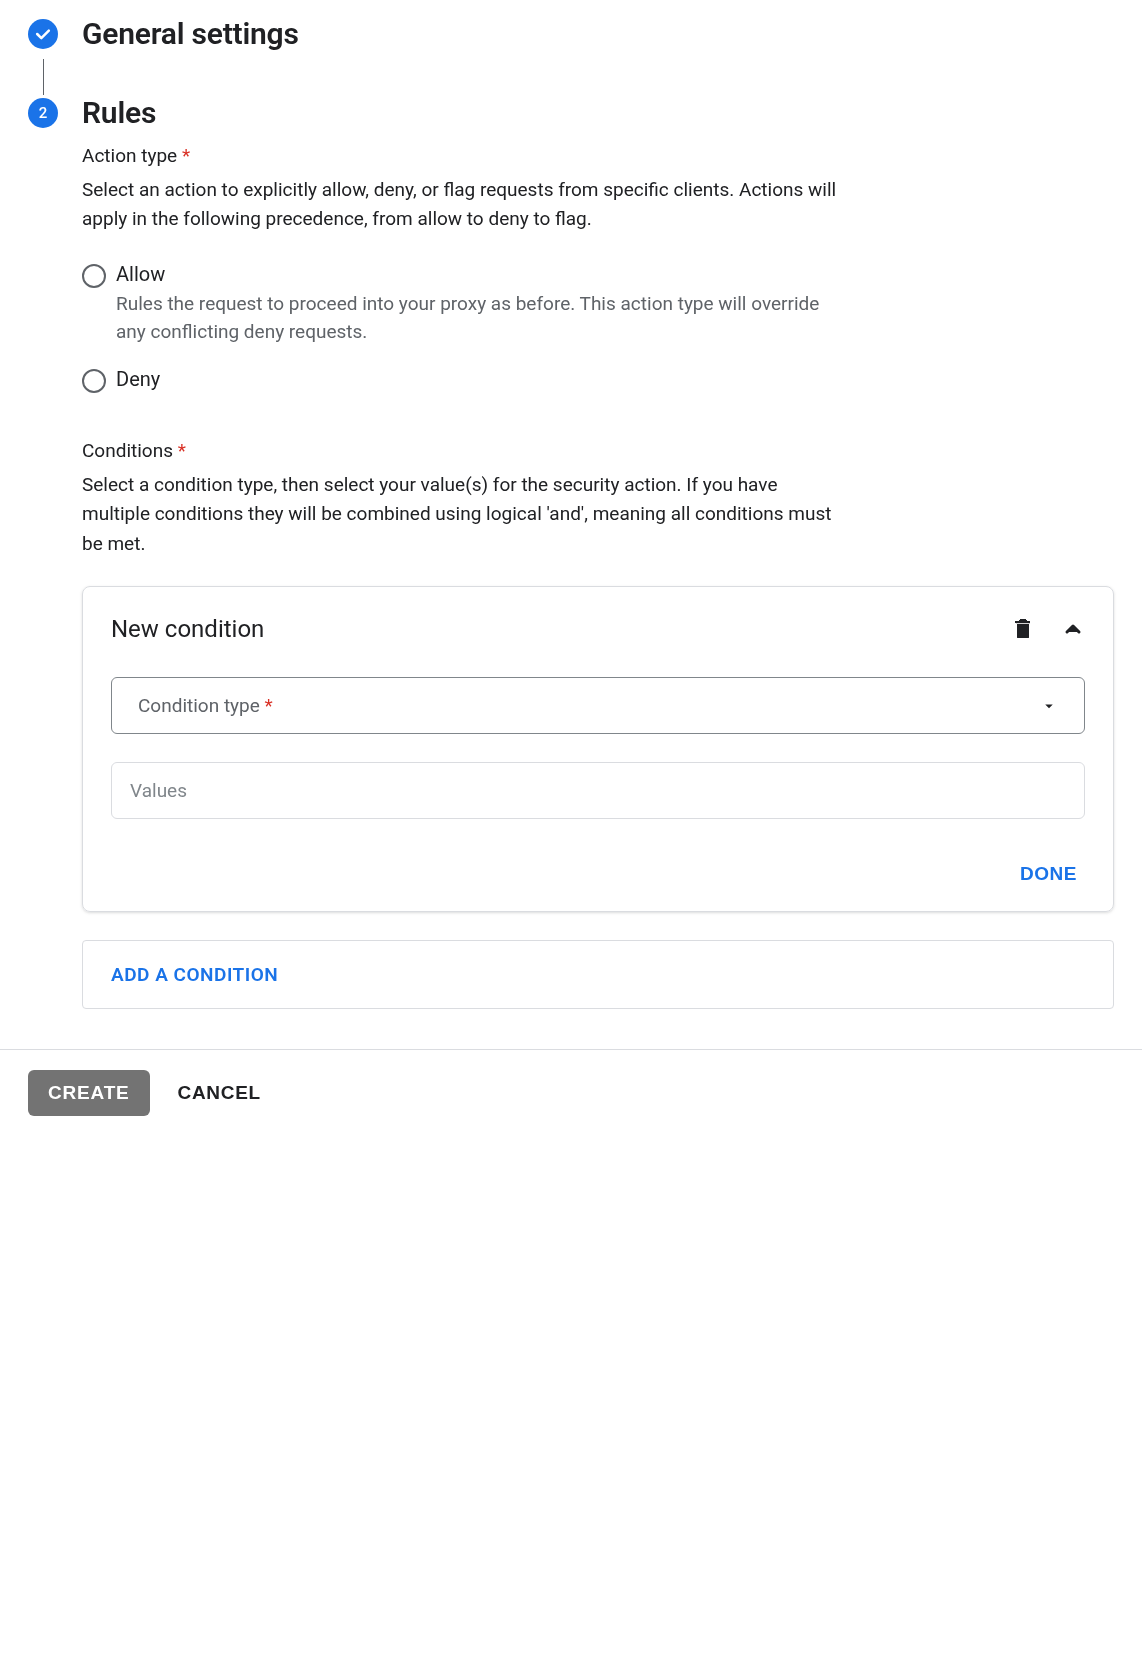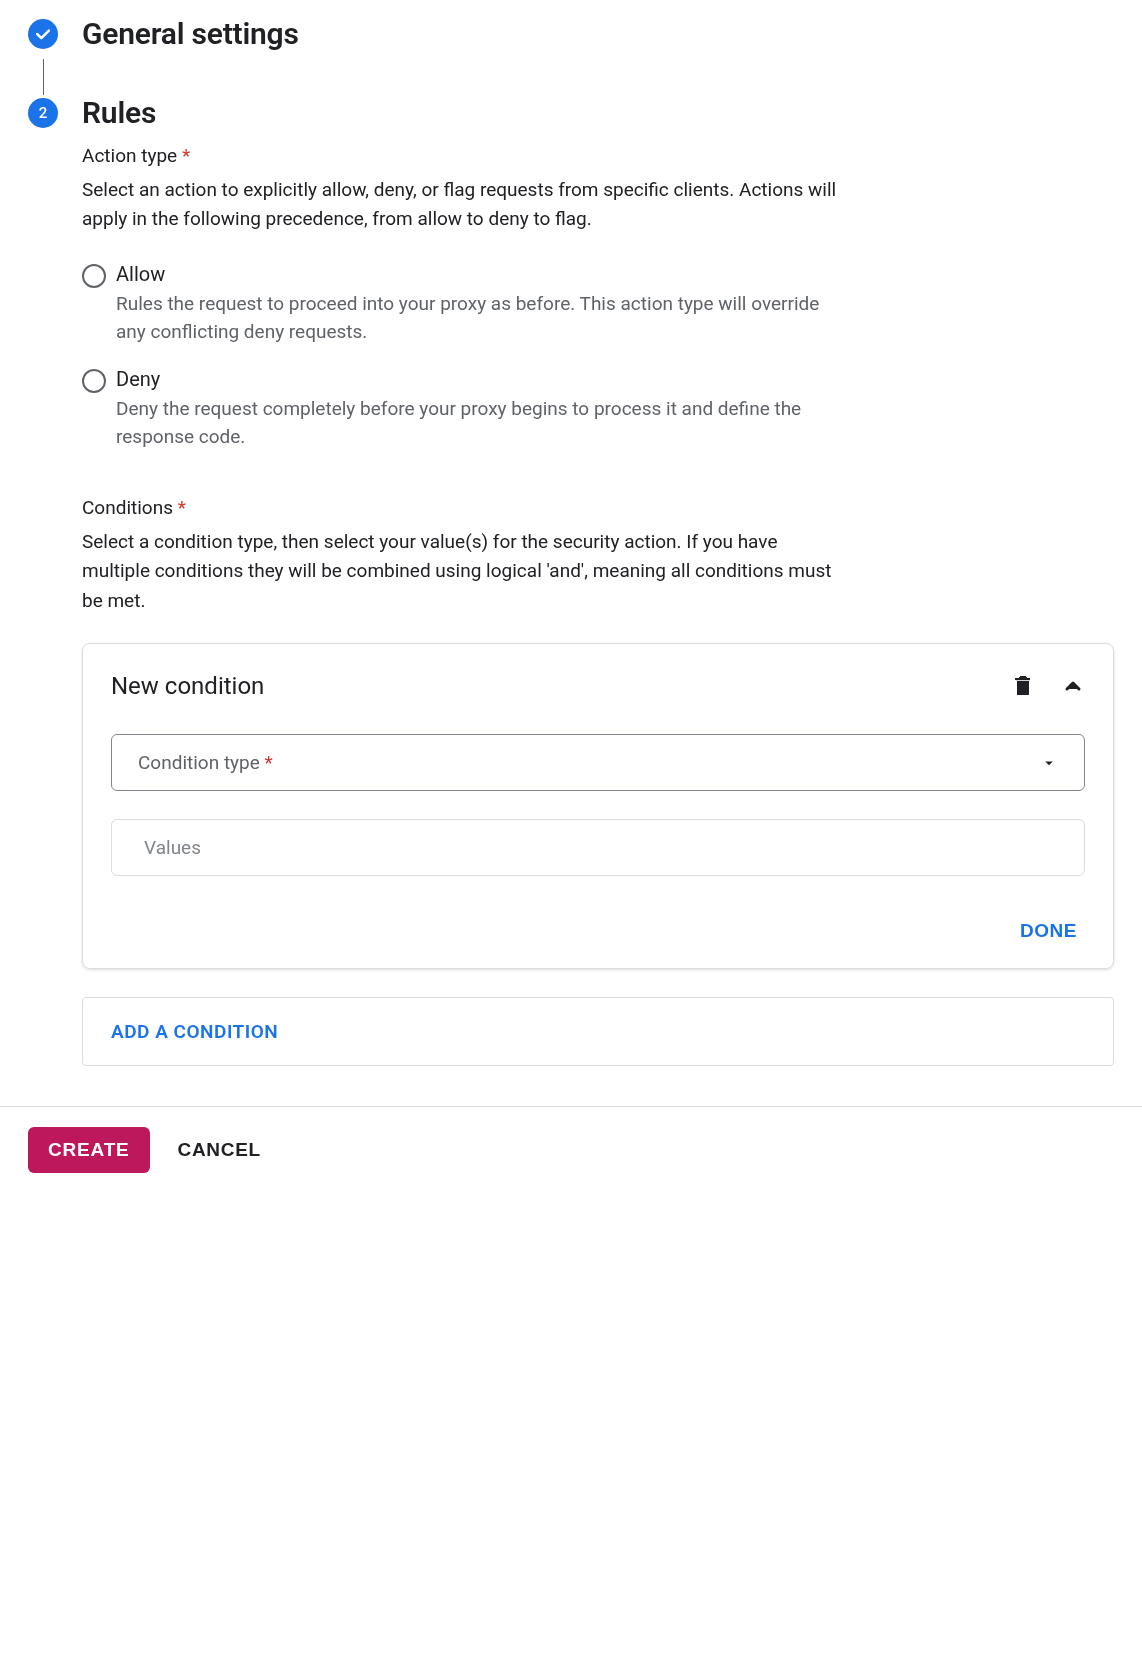--- a/index.html
+++ b/index.html
@@ -33,30 +33,30 @@
     .card-header { display: flex; align-items: center; justify-content: space-between; margin-bottom: 34px; }
     .card-title { font-size: 24px; font-weight: 400; }
     .card-actions { display: flex; gap: 26px; align-items: center; }
     .icon-btn { cursor: pointer; display: flex; align-items: center; justify-content: center; }
     .icon-btn svg { width: 24px; height: 24px; fill: #202124; }
     
     .select-field { border: 1px solid #80868b; border-radius: 6px; padding: 16px 26px; display: flex; justify-content: space-between; align-items: center; cursor: pointer; margin-bottom: 28px; }
     .select-label { font-size: 19px; color: #5f6368; }
     .select-field svg { width: 18px; height: 18px; fill: #202124; }
     
-    .text-field { border: 1px solid #dadce0; border-radius: 6px; padding: 16px 32px; margin-bottom: 40px; }
+    .text-field { border: 1px solid #dadce0; border-radius: 6px; padding: 16px 18px; margin-bottom: 40px; }
     .text-field-ph { font-size: 19px; color: #80868b; }
     
     .card-footer { display: flex; justify-content: flex-end; }
     .done-btn { color: #1a73e8; font-size: 19px; font-weight: 600; letter-spacing: 0.5px; cursor: pointer; background: none; border: none; padding: 4px 8px; }
     
     .add-condition { border: 1px solid #dadce0; border-radius: 4px; padding: 22px 28px; color: #1a73e8; font-size: 19px; font-weight: 600; letter-spacing: 0.5px; cursor: pointer; margin-bottom: 40px; }
     
     .bottom-bar { border-top: 1px solid #dadce0; padding: 20px 28px 40px 28px; display: flex; gap: 28px; align-items: center; }
-    .btn-primary { background: #be185d; color: #fff; border: none; border-radius: 6px; padding: 12px 20px; font-size: 19px; font-weight: 600; letter-spacing: 0.8px; cursor: pointer; }
+    .btn-primary { background: #737373; color: #fff; border: none; border-radius: 6px; padding: 12px 20px; font-size: 19px; font-weight: 600; letter-spacing: 0.8px; cursor: pointer; }
     .btn-secondary { color: #202124; font-size: 19px; font-weight: 600; letter-spacing: 0.7px; cursor: pointer; background: none; border: none; }
   </style>
 </head>
 <body>
 
 <div class="page">
 
   <div class="step-row">
     <div class="step-badge">
       <svg viewBox="0 0 24 24" fill="none" stroke="#fff" stroke-width="3" stroke-linecap="round" stroke-linejoin="round">
@@ -89,21 +89,20 @@
         <div class="radio-circle"></div>
         <div class="radio-text">
           <div class="radio-title">Allow</div>
           <div class="radio-desc">Rules the request to proceed into your proxy as before. This action type will override any conflicting deny requests.</div>
         </div>
       </div>
       <div class="radio-item">
         <div class="radio-circle"></div>
         <div class="radio-text">
           <div class="radio-title">Deny</div>
-          <div class="radio-desc">Deny the request completely before your proxy begins to process it and define the response code.</div>
         </div>
       </div>
     </div>
 
     <div class="field-label">
       <span>Conditions</span> <span class="req">*</span>
     </div>
     <div class="field-desc">Select a condition type, then select your value(s) for the security action. If you have multiple conditions they will be combined using logical 'and', meaning all conditions must be met.</div>
 
     <div class="card">

